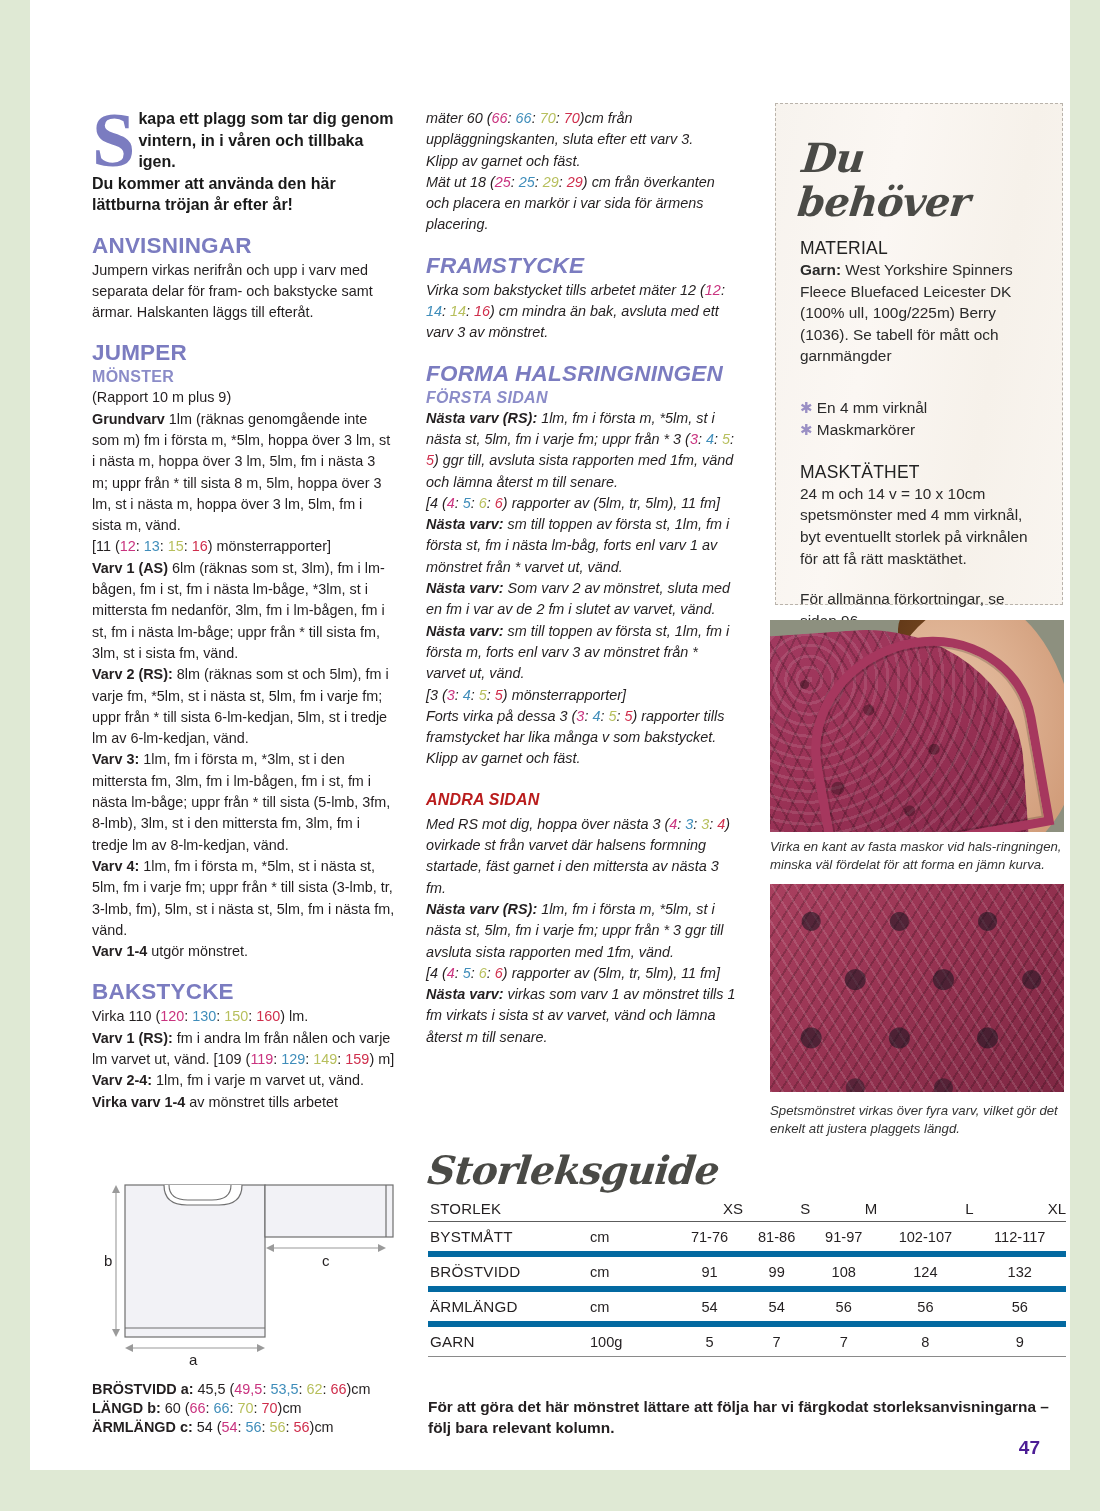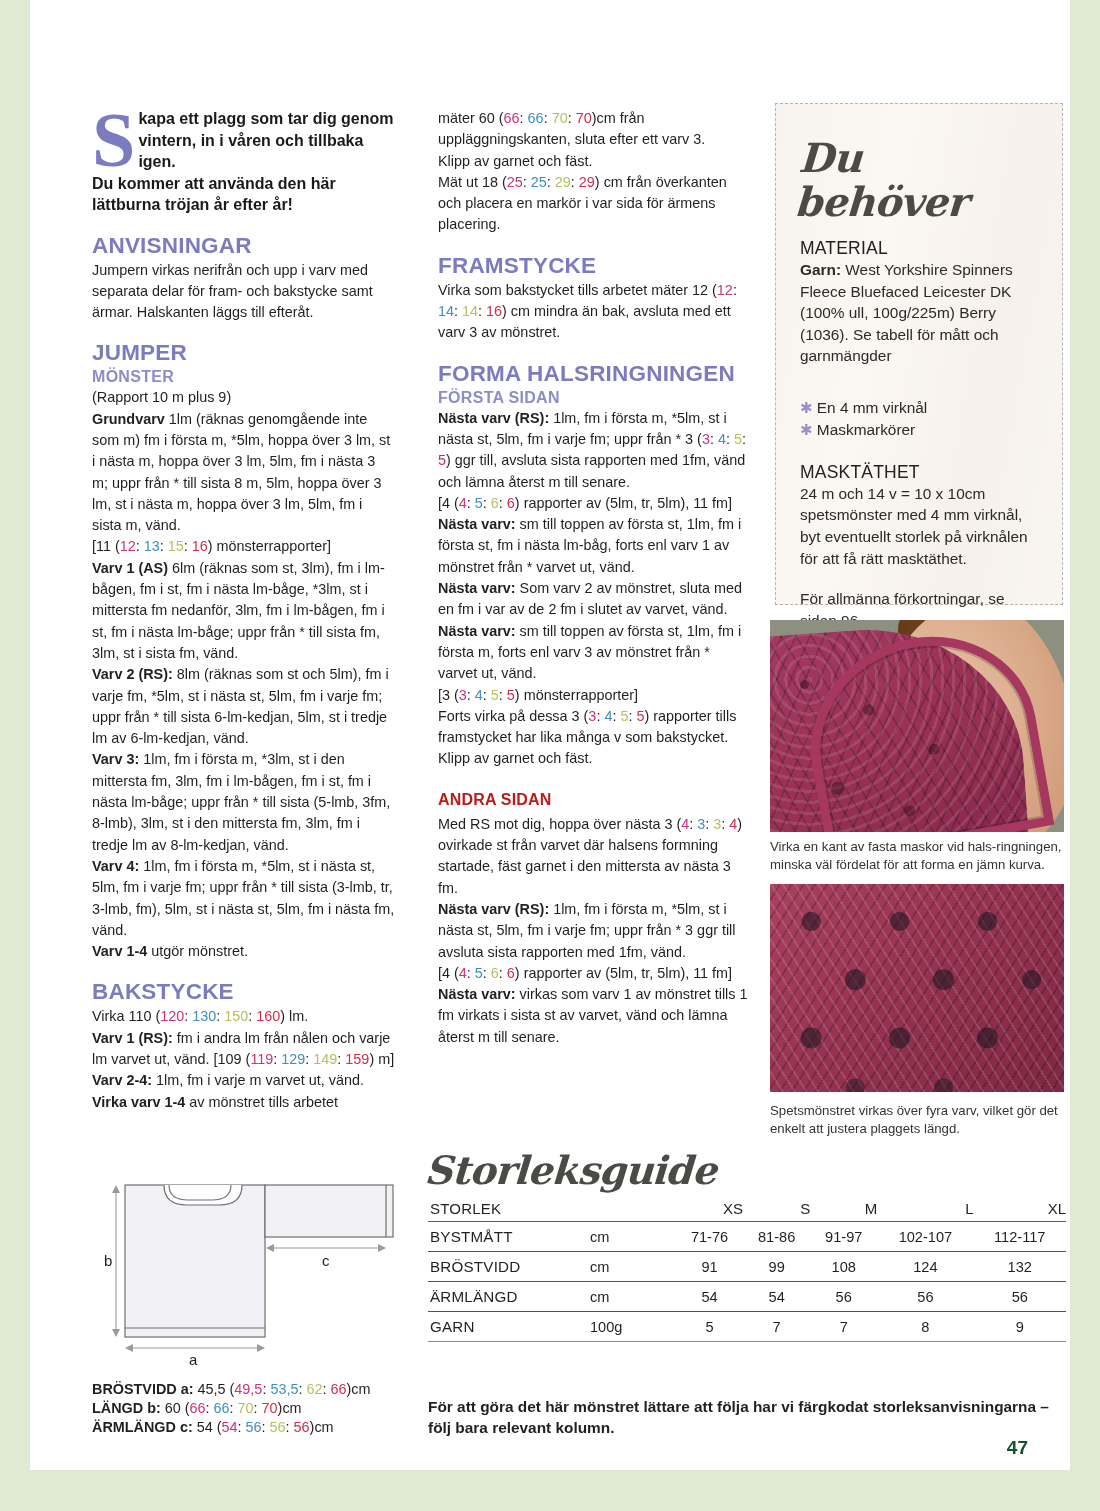--- a/index.html
+++ b/index.html
@@ -11,21 +11,21 @@
   }
   .page{
     position:absolute;
     left:30px;top:0;
     width:1040px;height:1470px;
     background:#ffffff;
   }
   
   .col{position:absolute;top:108px;font-size:14.4px;line-height:21.3px;color:#231f20;}
   #col1{left:62px;width:303px;}
-  #col2{left:408px;width:310px;}
+  #col2{left:396px;width:310px;font-style:italic;}
 
   .h1{
     color:#7b7cc0;font-weight:bold;font-size:22.5px;letter-spacing:.2px;
     margin:0 0 1px 0;line-height:26px;
   }
   .h2{
     color:#8b8cc8;font-weight:bold;font-size:16px;letter-spacing:.3px;
     margin:0;line-height:20px;
   }
   .gap-top{margin-top:17px;}
@@ -64,21 +64,21 @@
   .need-p{font-size:15.4px;line-height:21.6px;color:#2a2a2a;margin:0;}
   .need-li{font-size:15.4px;line-height:22.4px;color:#2a2a2a;margin:0;}
   .ast{color:#9a8fc4;font-size:15px;}
 
   
   .photo{position:absolute;overflow:hidden;}
   #photo1{left:740px;top:620px;width:294px;height:212px;}
   #photo2{left:740px;top:884px;width:294px;height:208px;}
   .cap{
     position:absolute;left:740px;width:296px;
-    font-size:13.2px;line-height:18px;color:#333;
+    font-style:italic;font-size:13.2px;line-height:18px;color:#333;
   }
   #cap1{top:838px;}
   #cap2{top:1102px;}
 
   
   .p1bg{width:100%;height:100%;background:#8d907f;position:relative;}
   .skin{
     position:absolute;right:-10px;top:-20px;width:200px;height:260px;
     background:radial-gradient(ellipse at 35% 40%,#e8c4a8 0%,#dcae8e 45%,#c9906c 100%);
     border-radius:58% 42% 48% 52%/60% 55% 45% 40%;
@@ -139,35 +139,35 @@
   
   .sizewrap{position:absolute;left:398px;top:1148px;width:638px;}
   .size-title{font-size:39px;line-height:44px;margin:0 0 2px 0;transform:skewX(-6deg);}
   table.sg{border-collapse:collapse;width:638px;font-size:14.6px;}
   table.sg th,table.sg td{
     padding:6px 0 6px 0;text-align:center;font-weight:normal;color:#231f20;
   }
   table.sg th.lbl,table.sg td.lbl{text-align:left;width:160px;padding-left:2px;}
   table.sg td.unit{width:86px;text-align:left;}
   table.sg thead th{border-bottom:1.6px solid #5c5c5c;font-size:15px;padding-bottom:4px;text-align:right;}
-  table.sg tbody td{border-bottom:1px solid #0369a1;}
+  table.sg tbody td{border-bottom:6px solid #0369a1;}
   table.sg tbody tr:last-child td{border-bottom:1.3px solid #8a8a8a;}
   .rowlabel{font-size:15.2px;letter-spacing:.2px;}
   .c-xs{color:#231f20;}
   .c-s{color:#c9337f;}
   .c-m{color:#3f8dba;}
   .c-l{color:#b7bf5c;}
   .c-xl{color:#cf2e4c;}
   .footnote{
     position:absolute;left:398px;top:1396px;width:640px;
     font-weight:bold;font-size:15.4px;line-height:21px;color:#231f20;
   }
   .pageno{
-    position:absolute;right:42px;top:1437px;
-    font-weight:bold;font-size:19px;color:#14532d;
+    position:absolute;right:30px;top:1437px;
+    font-weight:bold;font-size:19px;color:#4c1d95;
   }
 </style>
 </head>
 <body>
 
 <div class="page">
 
   <div class="col" id="col1">
 
     <div class="intro">

